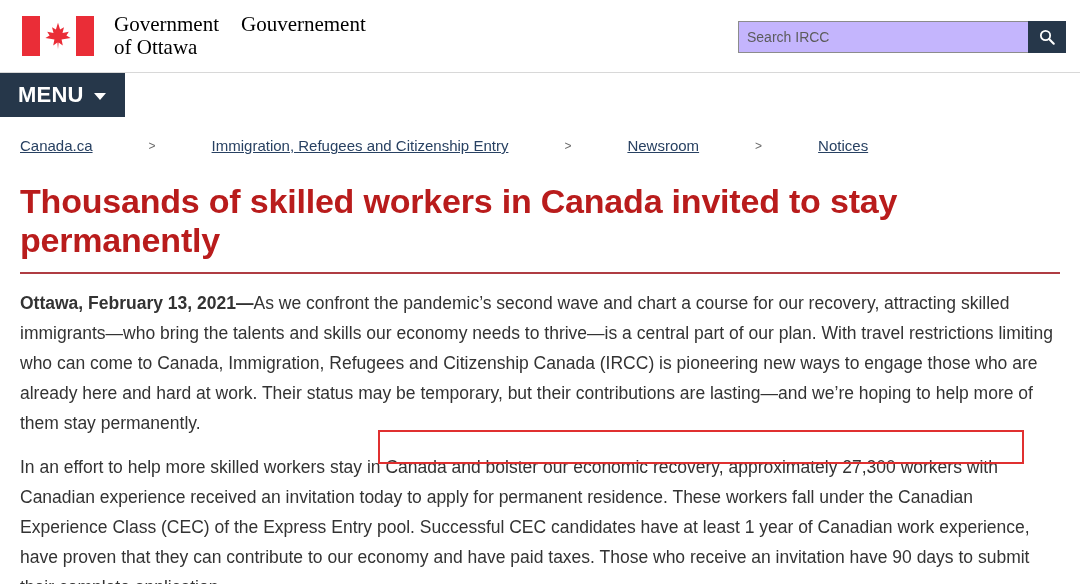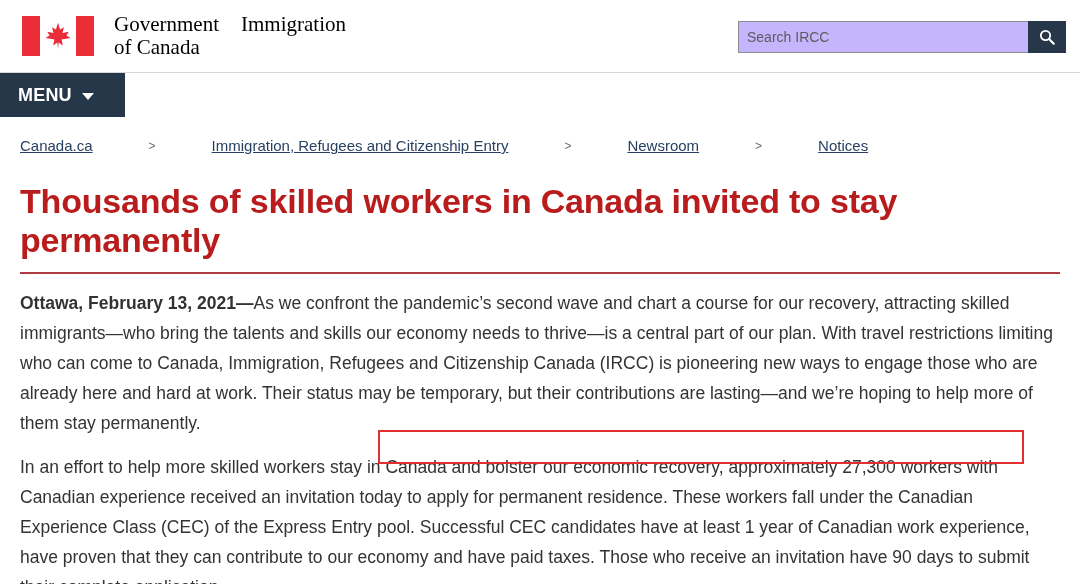--- a/index.html
+++ b/index.html
@@ -122,21 +122,21 @@
     height: 44px;
     min-width: 125px;
     background: #26374a;
     color: #ffffff;
     border: none;
     display: flex;
     align-items: center;
     gap: 10px;
     padding: 0 18px;
     font-family: "Liberation Sans", sans-serif;
-    font-size: 18px;
+    font-size: 22px;
     font-weight: bold;
     letter-spacing: .2px;
     cursor: pointer;
   }
   .caret {
     width: 0; height: 0;
     border-left: 6px solid transparent;
     border-right: 6px solid transparent;
     border-top: 7px solid #ffffff;
     margin-top: 3px;
@@ -203,24 +203,24 @@
     <div class="flag">
       <div class="band left"></div>
       <div class="band right"></div>
       <svg class="leaf" viewBox="0 0 100 100" aria-hidden="true">
         <path fill="#ea2d37" d="M50 6 L57 28 L70 21 L65 40 L86 36 L78 48 L92 57 L62 62 L66 82 L52 72 L50 94 L48 72 L34 82 L38 62 L8 57 L22 48 L14 36 L35 40 L30 21 L43 28 Z"></path>
       </svg>
     </div>
     <div class="wordmark">
       <div class="col">
         <div>Government</div>
-        <div>of Canada</div>
+        <div>of Ottawa</div>
       </div>
       <div class="col">
-        <div>Immigration</div>
+        <div>Gouvernement</div>
       </div>
     </div>
   </div>
 
   <div class="search-wrap">
     <input class="search-input" type="text" placeholder="Search IRCC" style="">
     <button class="search-btn">
       <svg width="18" height="18" viewBox="0 0 24 24" aria-hidden="true">
         <circle cx="10" cy="10" r="6.2" fill="none" stroke="#ffffff" stroke-width="2.4"></circle>
         <line x1="14.8" y1="14.8" x2="21" y2="21" stroke="#ffffff" stroke-width="2.8" stroke-linecap="round"></line>

